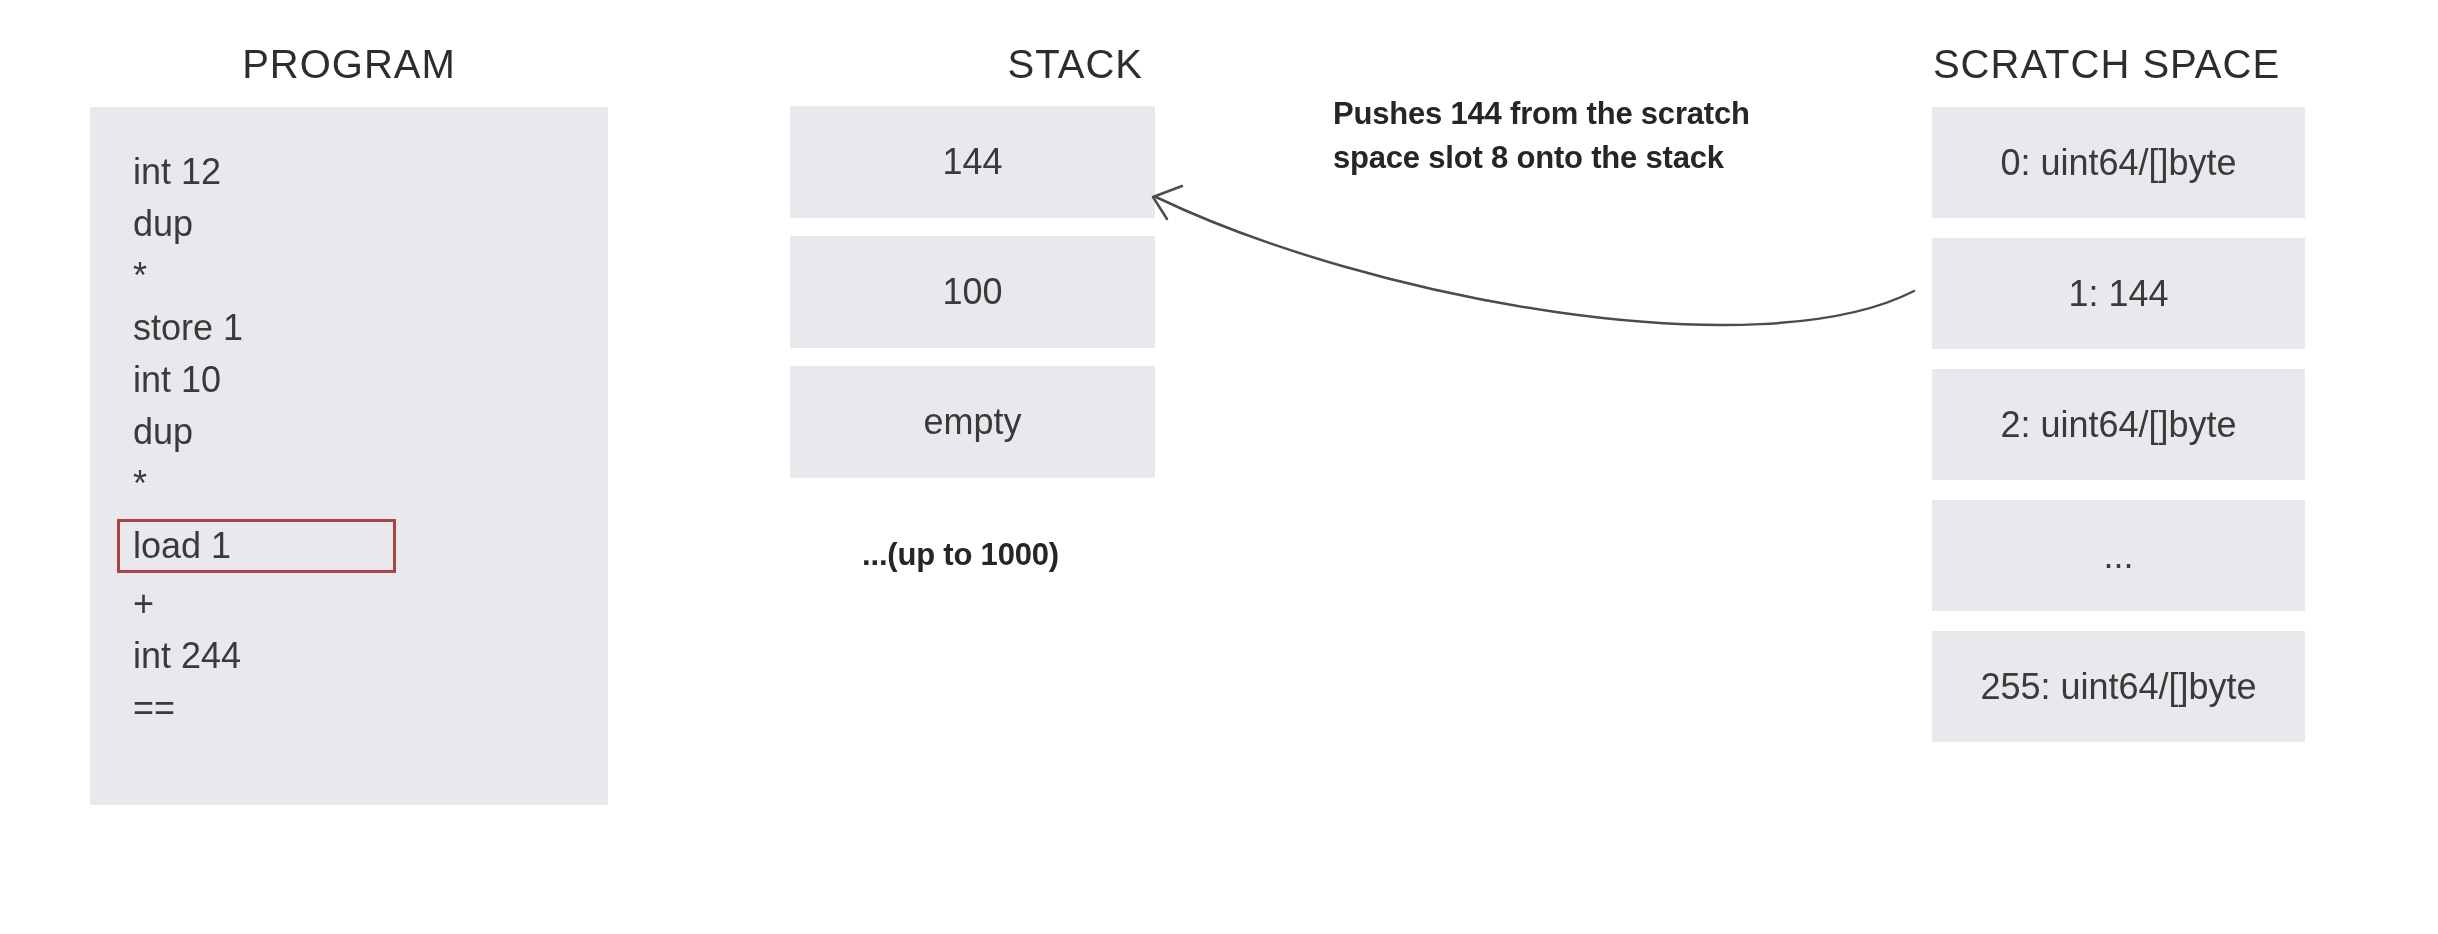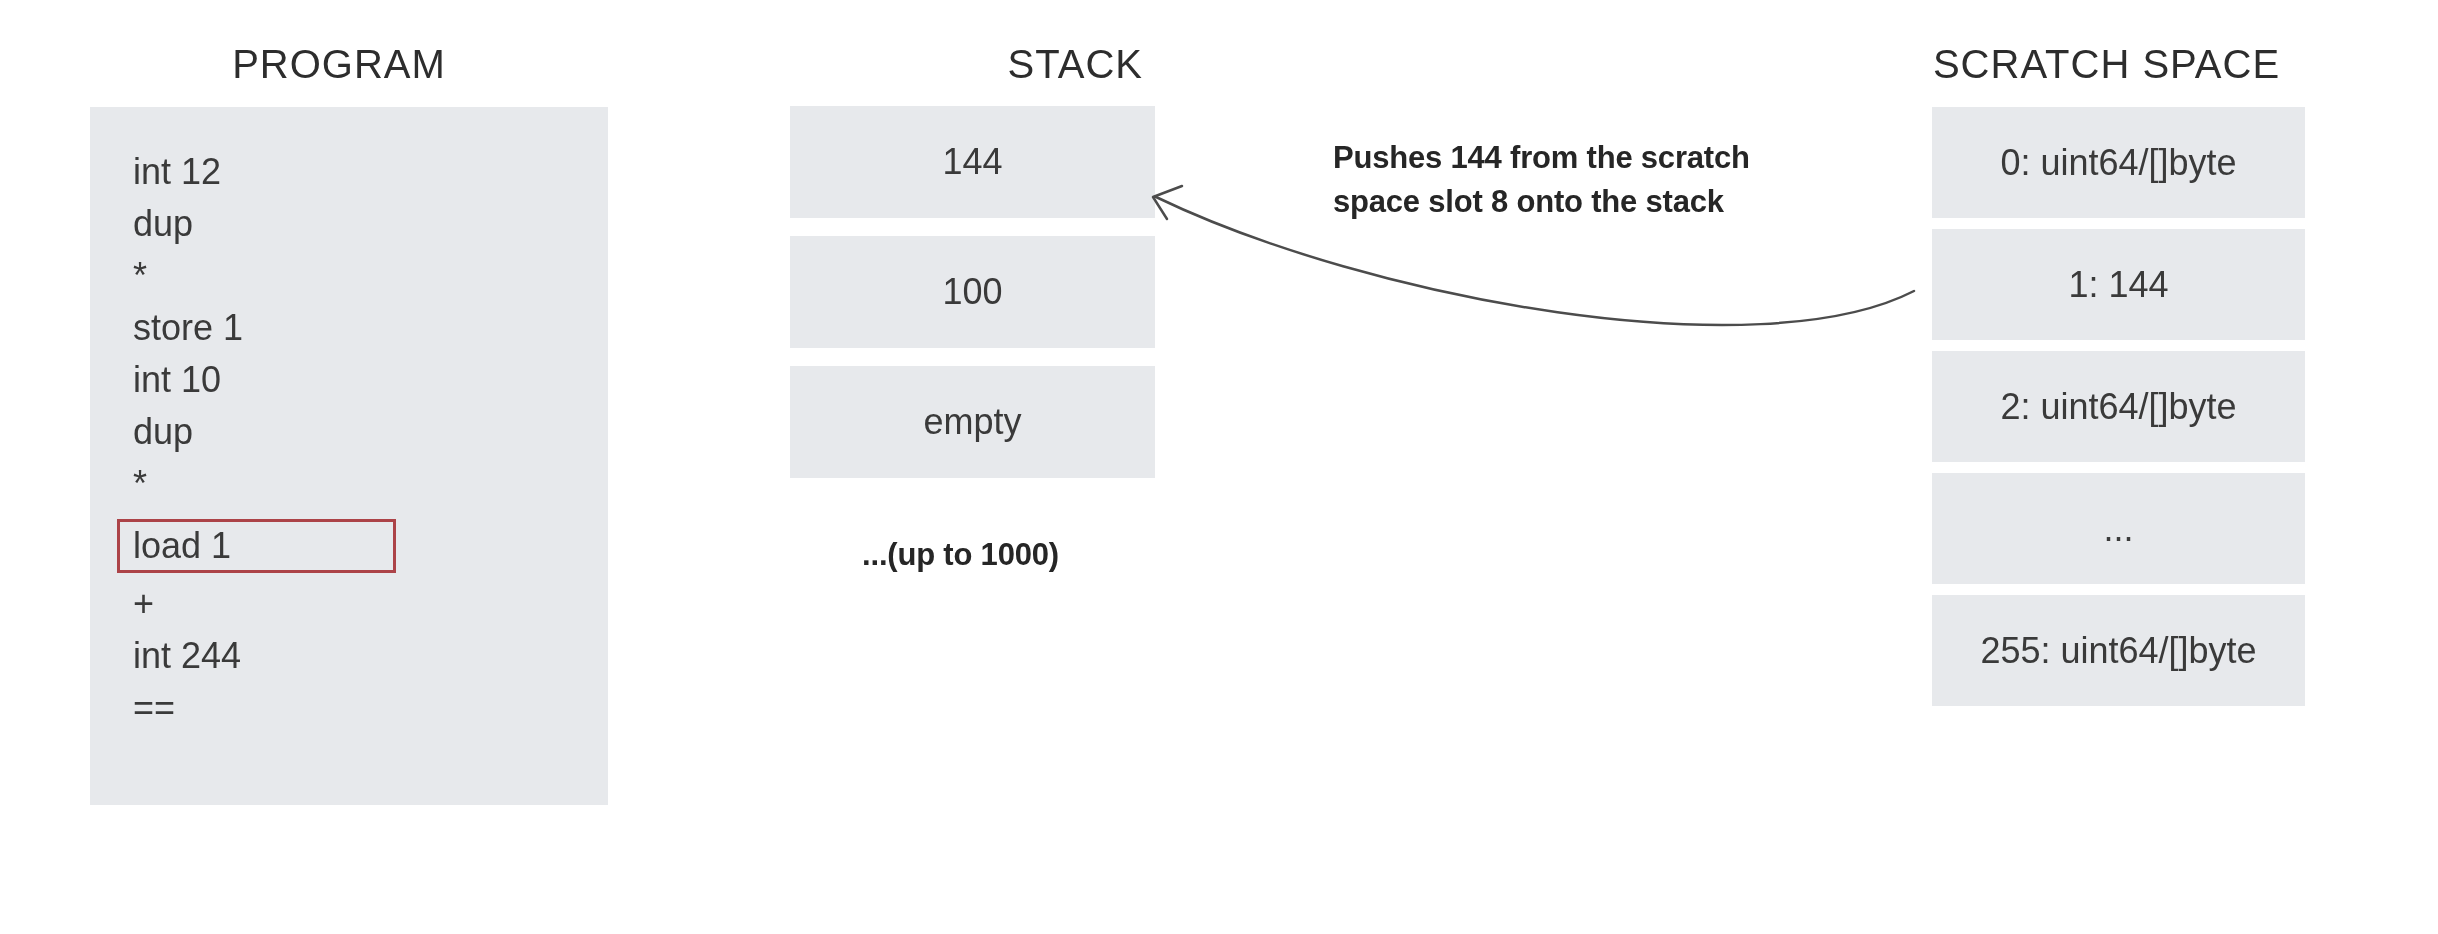--- a/index.html
+++ b/index.html
@@ -5,21 +5,21 @@
   html,body{margin:0;padding:0;}
   body{
     width:2438px;height:934px;position:relative;background:#ffffff;
     font-family:"Liberation Sans",sans-serif;overflow:hidden;
     -webkit-font-smoothing:antialiased;
   }
   .col-title{
     position:absolute;top:42px;font-size:40px;font-weight:400;
     letter-spacing:1px;color:var(--title,#2d2d2d);text-align:center;white-space:nowrap;
   }
-  #program-title{left:80px;width:518px;}
+  #program-title{left:90px;width:518px;}
   #stack-title{left:778px;width:365px;text-align:right;}
   #scratch-title{left:1920px;width:373px;}
 
   #program-box{
     position:absolute;left:90px;top:107px;width:518px;height:698px;
     background:var(--box_bg,#e7e9ec);box-sizing:border-box;
     padding:34px 0 0 43px;
   }
   .program-line{
     height:52px;display:flex;align-items:flex-end;
@@ -29,37 +29,37 @@
   .program-line.highlighted .line-text{
     display:flex;align-items:center;box-sizing:border-box;
     width:279px;height:54px;margin-left:-16px;padding-left:13px;
     border:3px solid var(--highlight_border,#ac4348);
   }
 
   .slot-stackcol{
     position:absolute;display:flex;flex-direction:column;margin-left:12px;
   }
   #stack-slots{left:778px;top:106px;gap:18px;}
-  #scratch-slots{left:1920px;top:107px;gap:11px;text-align:right;}
+  #scratch-slots{left:1920px;top:107px;gap:20px;text-align:right;}
   .slot{
     width:365px;height:112px;background:var(--box_bg,#e7e9ec);
     display:flex;align-items:center;justify-content:center;
     font-size:36px;color:var(--text,#3a3a3a);white-space:nowrap;
   }
   #scratch-slots .slot{width:373px;height:111px;}
 
   #stack-caption{
     position:absolute;left:778px;top:489px;width:365px;text-align:center;
     font-size:31px;font-weight:700;color:var(--annotation_text,#262626);
     letter-spacing:-0.2px;white-space:nowrap;margin-top:48px;
   }
   #annotation{
     position:absolute;left:1333px;top:92px;
     font-size:31px;font-weight:700;line-height:44px;letter-spacing:-0.2px;
-    color:var(--annotation_text,#262626);white-space:nowrap;margin-top:44px;
+    color:var(--annotation_text,#262626);white-space:nowrap;
   }
   #arrow-overlay{
     position:absolute;left:0;top:0;width:2438px;height:934px;
     pointer-events:none;
   }
   #arrow-overlay path, #arrow-overlay polyline{
     fill:none;stroke:var(--arrow,#4c4c4c);stroke-width:2.5;
     stroke-linecap:round;stroke-linejoin:round;
   }
 </style>

